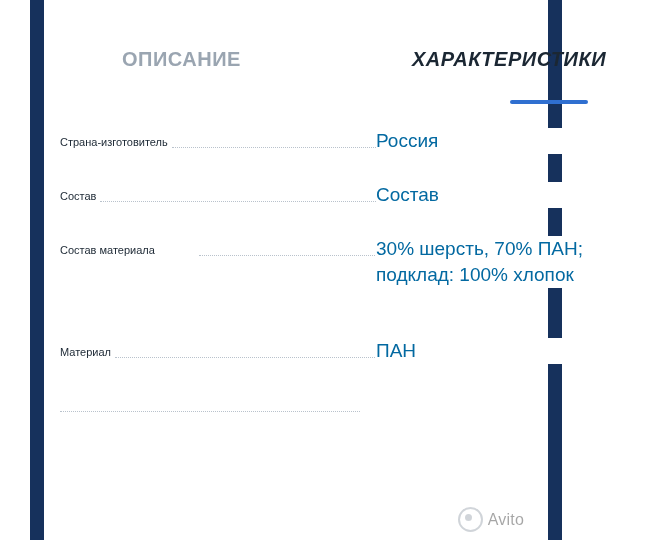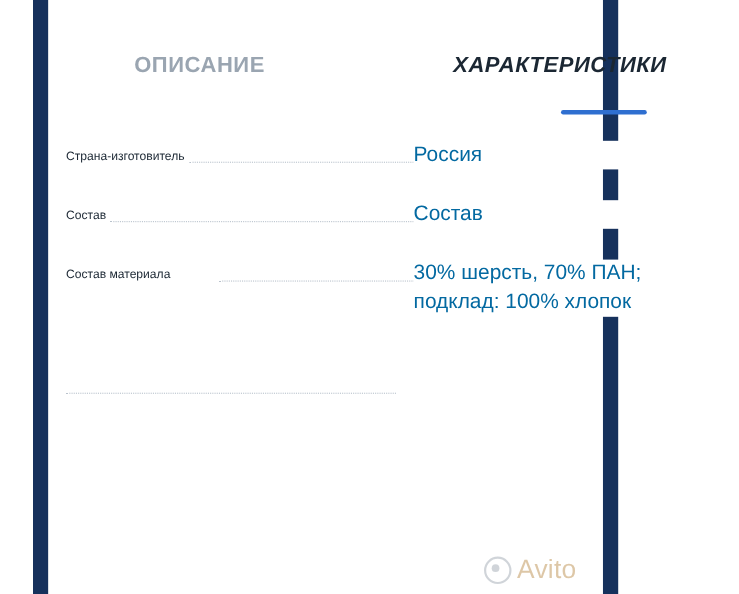--- a/index.html
+++ b/index.html
@@ -153,22 +153,22 @@
     content: "";
     position: absolute;
     left: 5px;
     top: 5px;
     width: 7px;
     height: 7px;
     border-radius: 50%;
     background: #7b8794;
   }
   .wm-text {
-    font-size: 24px;
-    color: #a16207;
+    font-size: 16px;
+    color: #000000;
     letter-spacing: 0.2px;
   }
 </style>
 </head>
 <body>
 
 <div class="screen">
 
   <div class="left-border"></div>
   <div class="right-border"></div>
@@ -197,20 +197,25 @@
 
       <div class="row r3">
         <div class="row-label">Состав материала</div>
         <div class="dots"></div>
         <div class="row-value">30% шерсть, 70% ПАН; подклад: 100% хлопок</div>
       </div>
 
       <div class="row-spacer"></div>
       <div class="row-spacer"></div>
 
+      <div class="row r4">
+        <div class="row-label">Материал</div>
+        <div class="dots"></div>
+        <div class="row-value">ПАН</div>
+      </div>
 
       <div class="row r5">
         <div class="dots"></div>
       </div>
 
     </div>
 
     <div class="watermark">
       <div class="wm-circle"></div>
       <div class="wm-text">Avito</div>

